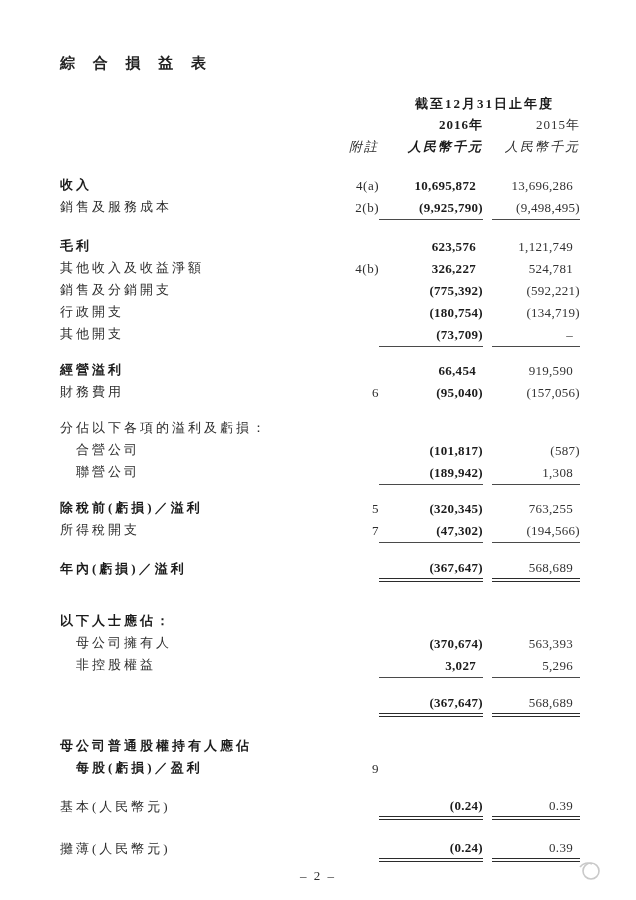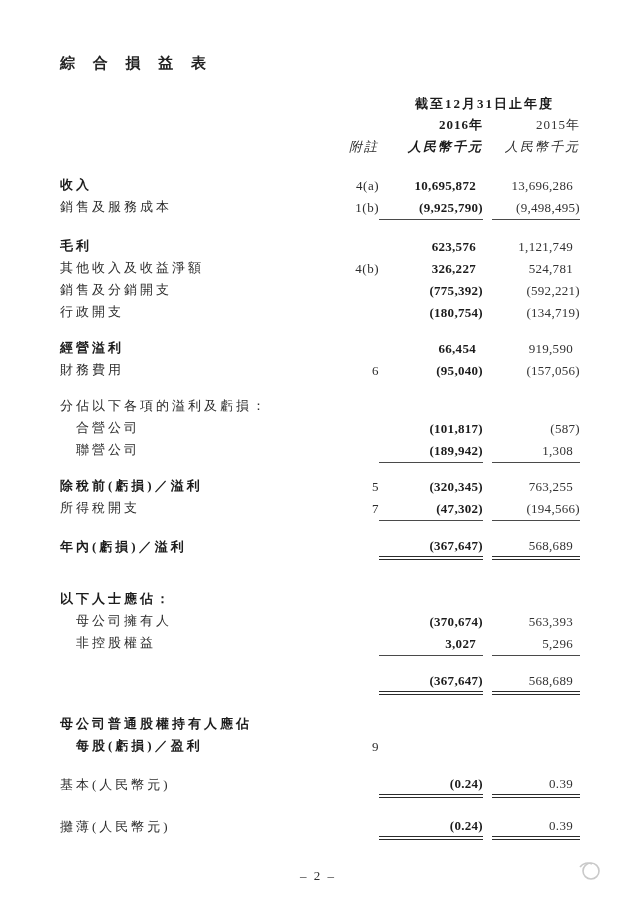--- a/index.html
+++ b/index.html
@@ -89,21 +89,21 @@
 
   <div id="rows">
       <div class="trow bold">
       <div class="lbl">收入</div>
       <div class="note">4(a)</div>
       <div class="v16"><span class="num" style="padding-right: 7px;">10,695,872</span></div>
       <div class="v15"><span class="num" style="padding-right: 7px;">13,696,286</span></div>
     </div>
       <div class="trow">
       <div class="lbl">銷售及服務成本</div>
-      <div class="note">1(b)</div>
+      <div class="note">2(b)</div>
       <div class="v16 ul"><span class="num">(9,925,790)</span></div>
       <div class="v15 ul"><span class="num">(9,498,495)</span></div>
     </div>
       <div class="trow bold gap-m">
       <div class="lbl">毛利</div>
       <div class="note"></div>
       <div class="v16"><span class="num" style="padding-right: 7px;">623,576</span></div>
       <div class="v15"><span class="num" style="padding-right: 7px;">1,121,749</span></div>
     </div>
       <div class="trow">
@@ -116,20 +116,26 @@
       <div class="lbl">銷售及分銷開支</div>
       <div class="note"></div>
       <div class="v16"><span class="num">(775,392)</span></div>
       <div class="v15"><span class="num">(592,221)</span></div>
     </div>
       <div class="trow">
       <div class="lbl">行政開支</div>
       <div class="note"></div>
       <div class="v16"><span class="num">(180,754)</span></div>
       <div class="v15"><span class="num">(134,719)</span></div>
+    </div>
+      <div class="trow">
+      <div class="lbl">其他開支</div>
+      <div class="note"></div>
+      <div class="v16 ul"><span class="num">(73,709)</span></div>
+      <div class="v15 ul"><span class="num" style="padding-right: 7px;">–</span></div>
     </div>
       <div class="trow bold gap-s">
       <div class="lbl">經營溢利</div>
       <div class="note"></div>
       <div class="v16"><span class="num" style="padding-right: 7px;">66,454</span></div>
       <div class="v15"><span class="num" style="padding-right: 7px;">919,590</span></div>
     </div>
       <div class="trow">
       <div class="lbl">財務費用</div>
       <div class="note">6</div>

